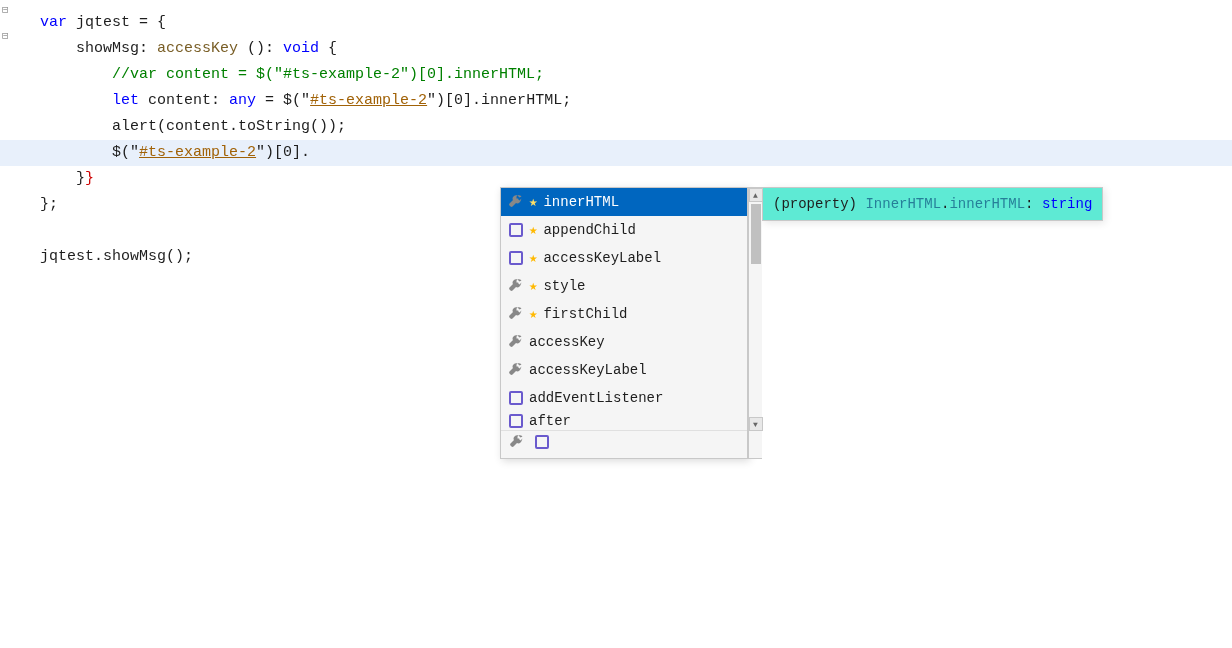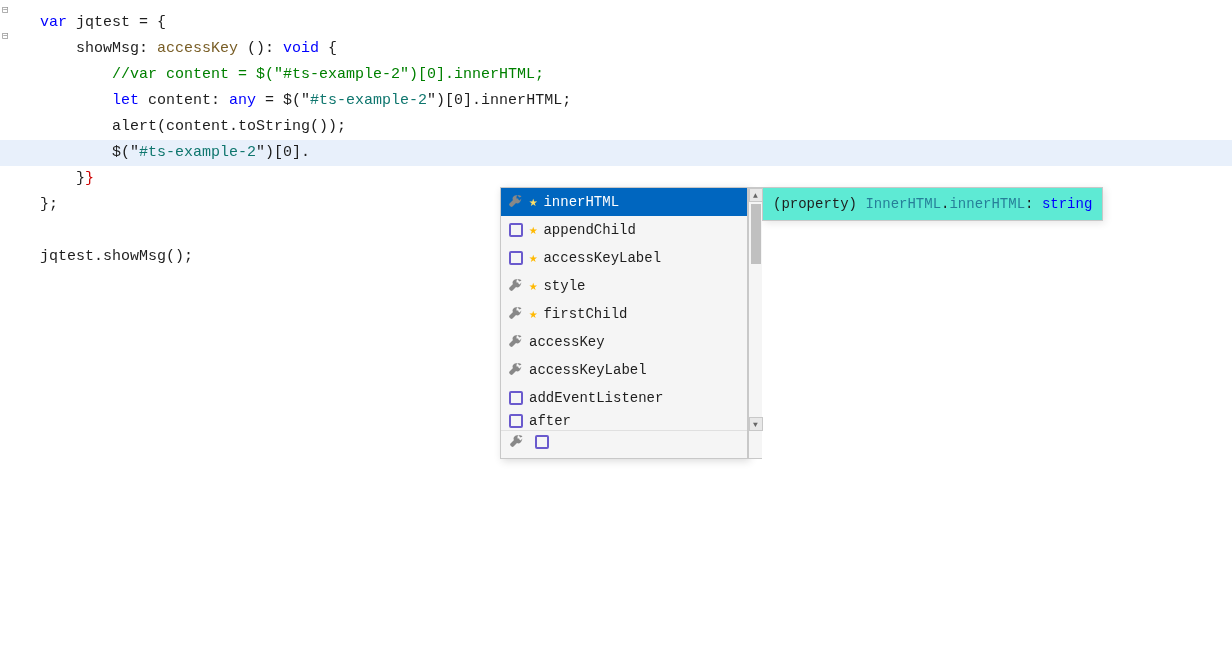--- a/index.html
+++ b/index.html
@@ -43,21 +43,21 @@
     .gutter .collapse-icon {
       position: absolute;
       left: 2px;
       color: #999;
       font-size: 11px;
     }
 
     .c-default { color: #1e1e1e; }
     .c-keyword { color: #0000ff; }
     .c-function-name { color: #795e26; }
-    .c-string { color: #0f766e; }
+    .c-string { color: #a16207; text-decoration: underline; }
     .c-comment { color: #008000; font-family: Liberation Mono, monospace; }
 
     
     .autocomplete-container {
       position: absolute;
       top: 187px;
       left: 500px;
       display: flex;
       flex-direction: row;
       z-index: 100;

